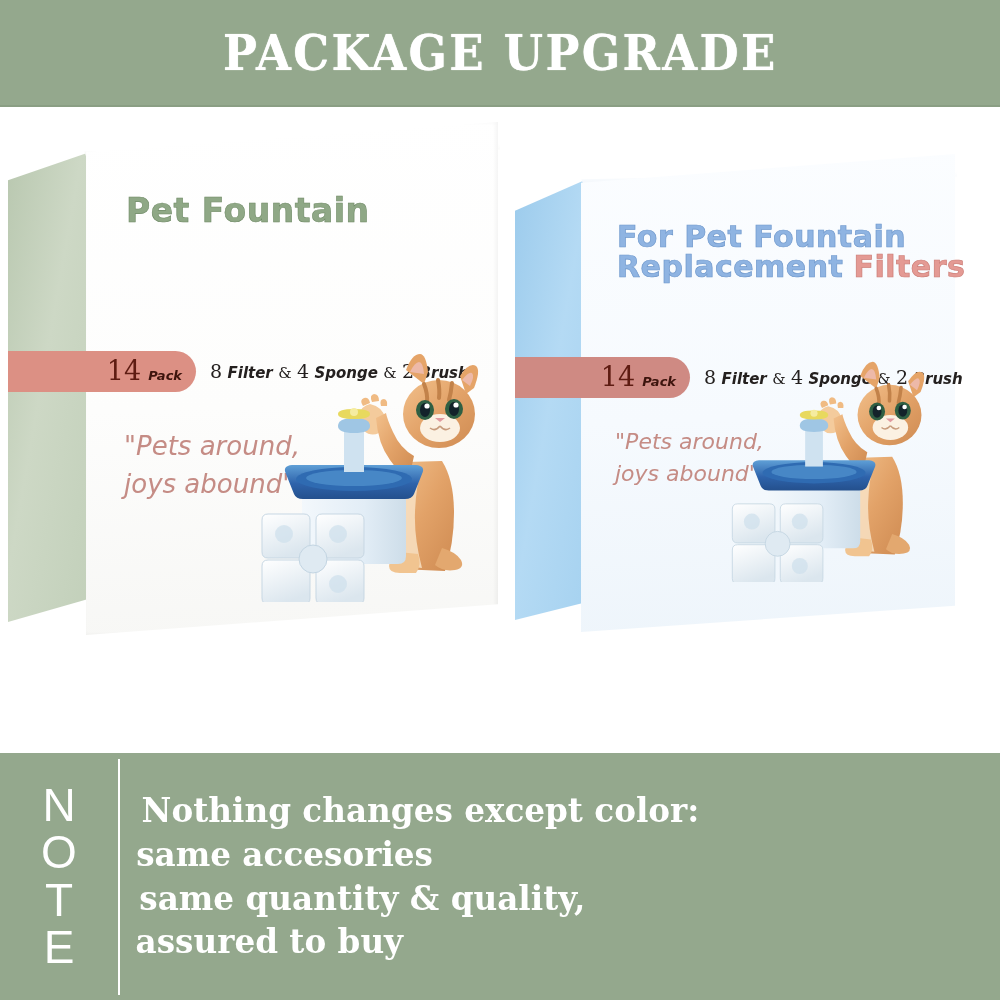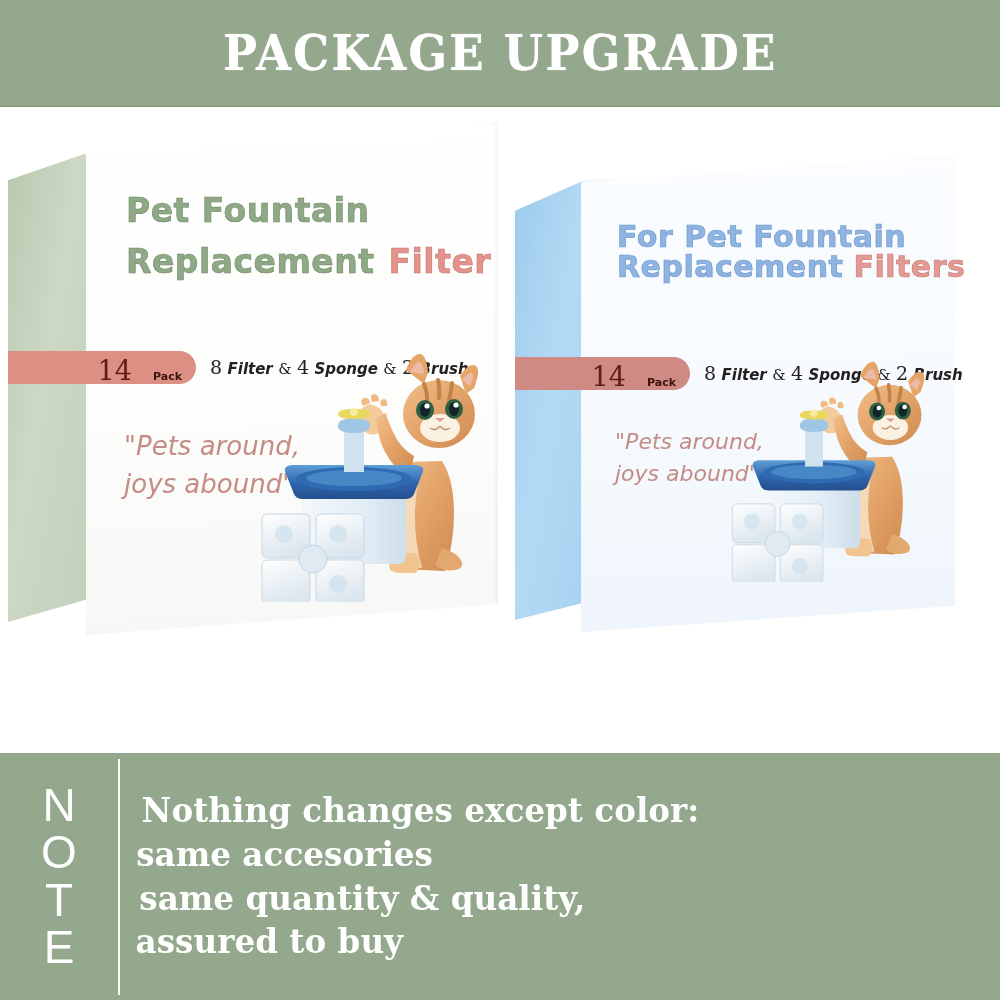--- a/index.html
+++ b/index.html
@@ -98,33 +98,33 @@
 
   
   .badge-row{position:absolute;display:flex;align-items:center;}
   #box-left .badge-row{left:0px;top:229px;}
   #box-right .badge-row{left:0px;top:203px;}
 
   .pack-pill{
     display:flex;align-items:baseline;justify-content:flex-end;
     box-sizing:border-box;
     border-radius:0 26px 26px 0;
-    padding:6px 16px 0 0;
+    padding:6px 16px 8px 0;
   }
   #box-left .pack-pill{background:#dc9084;width:188px;padding-right:14px;}
   #box-right .pack-pill{background:#cf8a83;width:175px;padding-right:14px;}
 
   .pack-num{
     font-family:"DejaVu Serif", serif;
     font-size:27px;color:#5e1c12;line-height:1;
   }
   .pack-word{
     font-family:"DejaVu Sans", sans-serif;
-    font-weight:bold;
-    font-size:11px;color:#3d140d;margin-left:21px;line-height:1;
+    font-weight:bold;font-style:italic;
+    font-size:13px;color:#3d140d;margin-left:7px;line-height:1;
   }
   .pack-detail{
     font-family:"DejaVu Serif", serif;
     font-size:17px;color:#24201f;
     margin-left:14px;white-space:nowrap;line-height:1;
   }
   .pack-detail .n{font-family:"DejaVu Serif", serif;font-size:19px;}
   .pack-detail .w{font-family:"DejaVu Sans", sans-serif;font-style:italic;font-weight:bold;font-size:15px;}
   .pack-detail .amp{font-size:15px;}
 
@@ -193,23 +193,20 @@
 
     <div class="box" id="box-left">
       <div class="side-panel"></div>
       <div class="top-edge"></div>
       <div class="front-panel"></div>
 
       <div class="face">
 
         <div class="title-block">
           <div class="ttl-line ttl-1">Pet Fountain</div>
-          <div class="ttl-line ttl-2">
-            <span>Replacement</span><span class="accent">Filter</span>
-          </div>
         </div>
 
         <div class="badge-row">
           <div class="pack-pill">
             <span class="pack-num">14</span>
             <span class="pack-word">Pack</span>
           </div>
           <div class="pack-detail">
             <span class="n">8</span>
             <span class="w">Filter</span>

